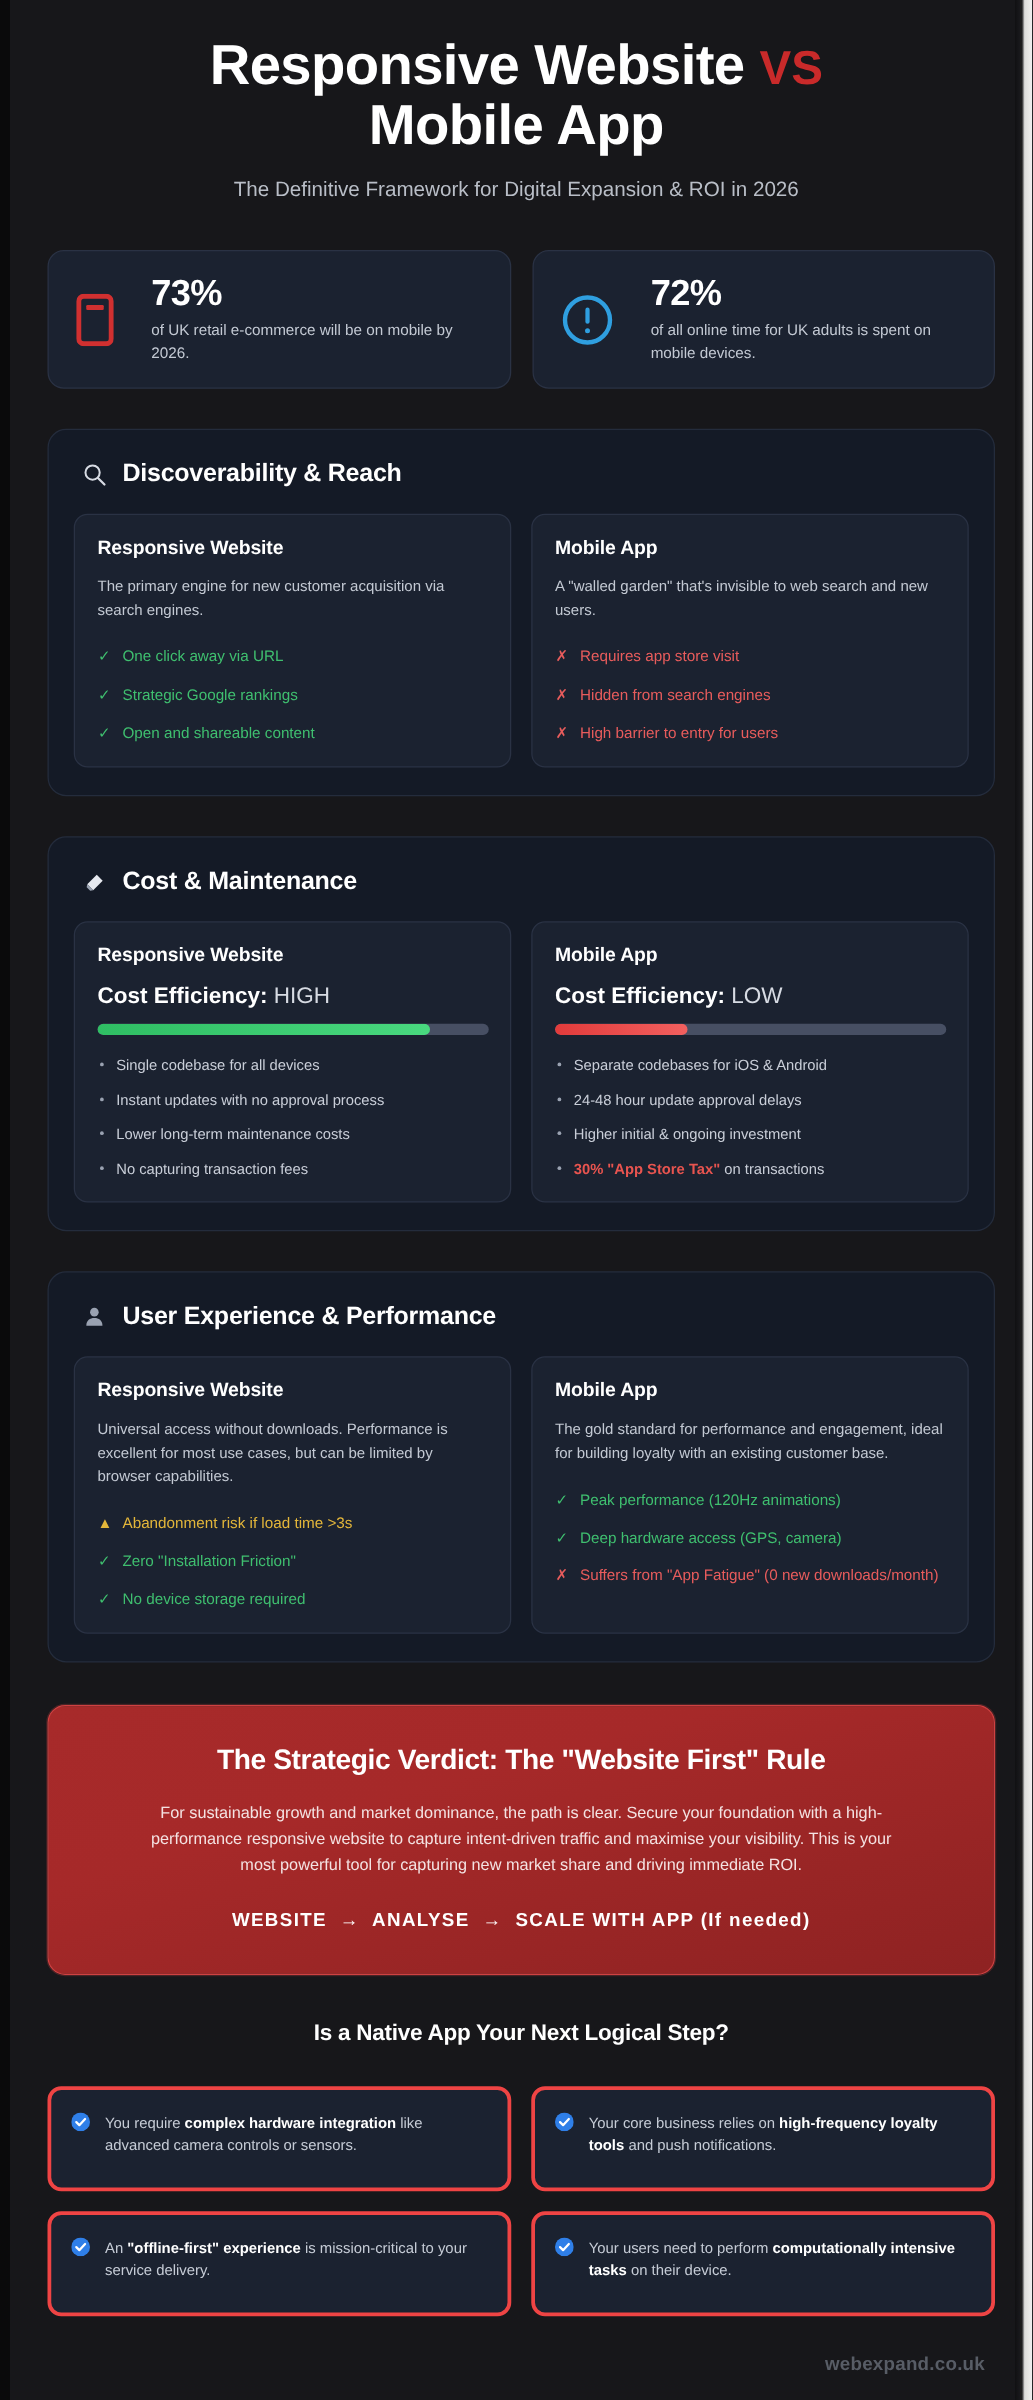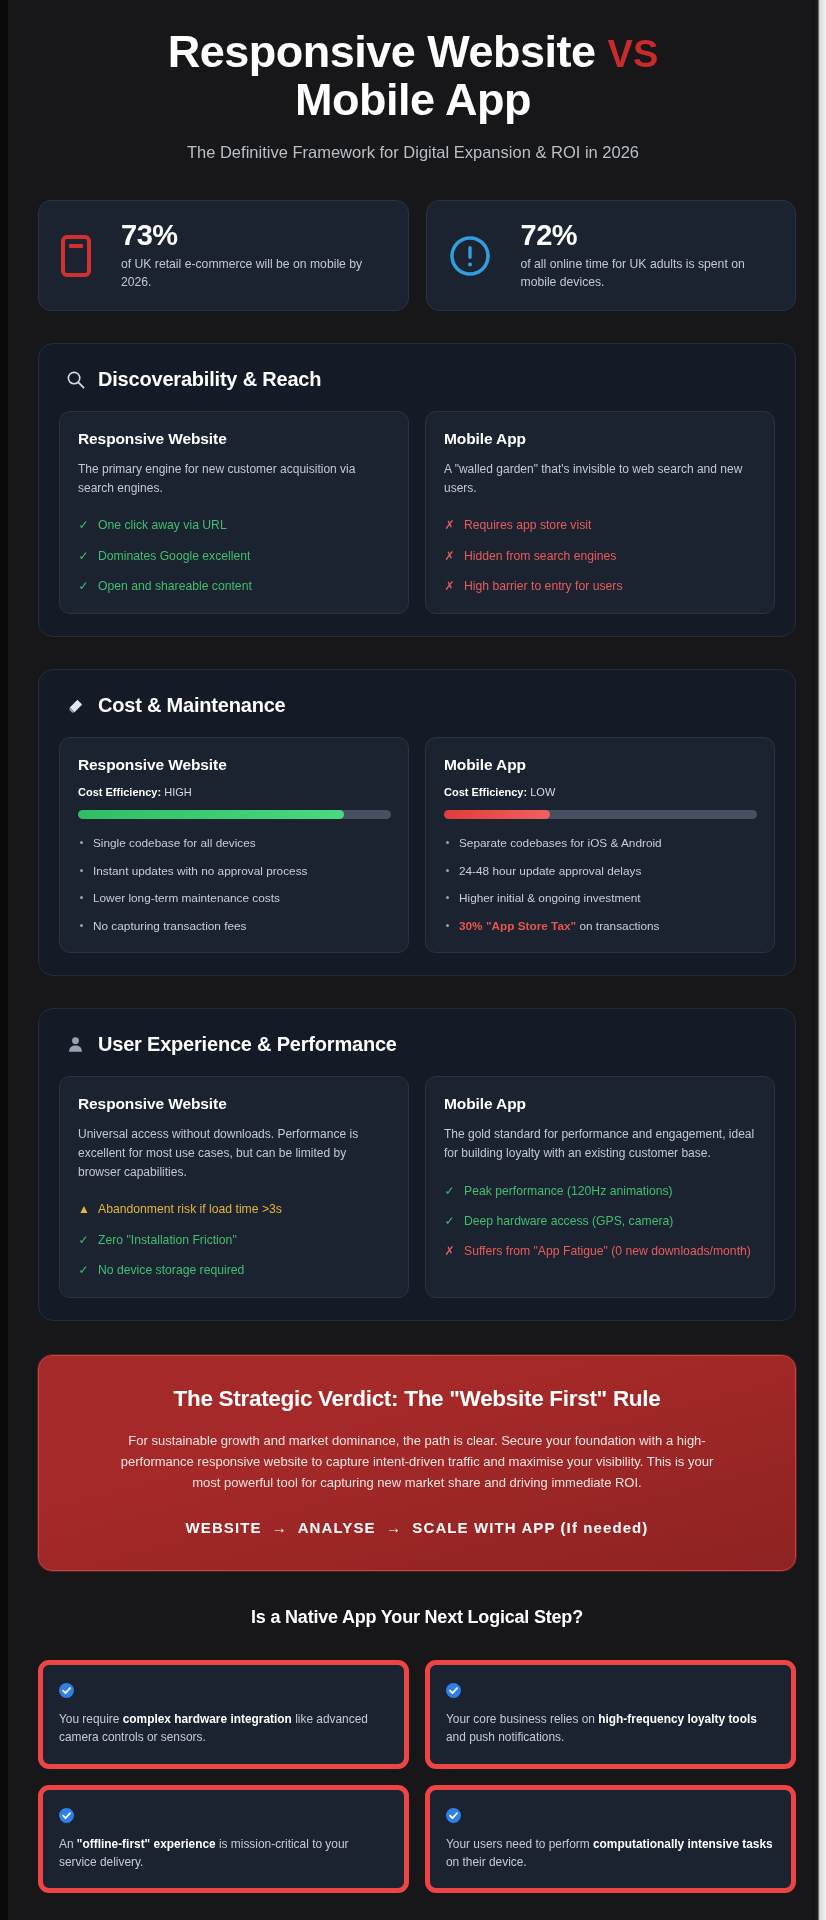--- a/index.html
+++ b/index.html
@@ -162,21 +162,21 @@
   .good { color: #3fbf6f; }
   .good .mk { color: #3fbf6f; }
   .bad  { color: #e85c5c; }
   .bad .mk { color: #e85c5c; }
   .warn { color: #e3b63a; }
   .warn .mk { color: #e3b63a; }
   .pill-list li.bad.multiline { align-items: center; }
 
   
   .eff-line {
-    font-size: 11px;
+    font-size: 18px;
     color: #d7dbe3;
     margin-bottom: 12px;
   }
   .eff-line b { color: #ffffff; font-weight: 700; }
   .bar {
     height: 9px;
     border-radius: 6px;
     background: #49506080;
     background: #474f63;
     overflow: hidden;
@@ -256,25 +256,24 @@
   .check-grid {
     display: grid;
     grid-template-columns: 1fr 1fr;
     gap: 16px;
   }
   .check-card {
     display: flex;
     gap: 12px;
     align-items: flex-start;
     background: #1b2230;
-    border: 5px solid #ef4444;
+    border: 3px solid #ef4444;
     border-radius: 11px;
     padding: 17px 16px 17px 16px;
     min-height: 84px;
-    flex-direction: column;
   }
   .check-card .ctext {
     font-size: 11.9px;
     line-height: 1.52;
     color: #c6ccd6;
   }
   .check-card .ctext b { color: #ffffff; font-weight: 700; }
   .check-icon { flex: 0 0 auto; margin-top: 1px; }
 
   
@@ -350,21 +349,21 @@
       <div class="col-card">
         <h3>Responsive Website</h3>
         <div class="blurb">The primary engine for new customer acquisition via search engines.</div>
         <ul class="pill-list">
           <li class="good">
             <span class="mk">✓</span>
             <span>One click away via URL</span>
           </li>
           <li class="good">
             <span class="mk">✓</span>
-            <span>Dominates Google excellent</span>
+            <span>Strategic Google rankings</span>
           </li>
           <li class="good">
             <span class="mk">✓</span>
             <span>Open and shareable content</span>
           </li>
         </ul>
       </div>
 
       <div class="col-card">
         <h3>Mobile App</h3>

